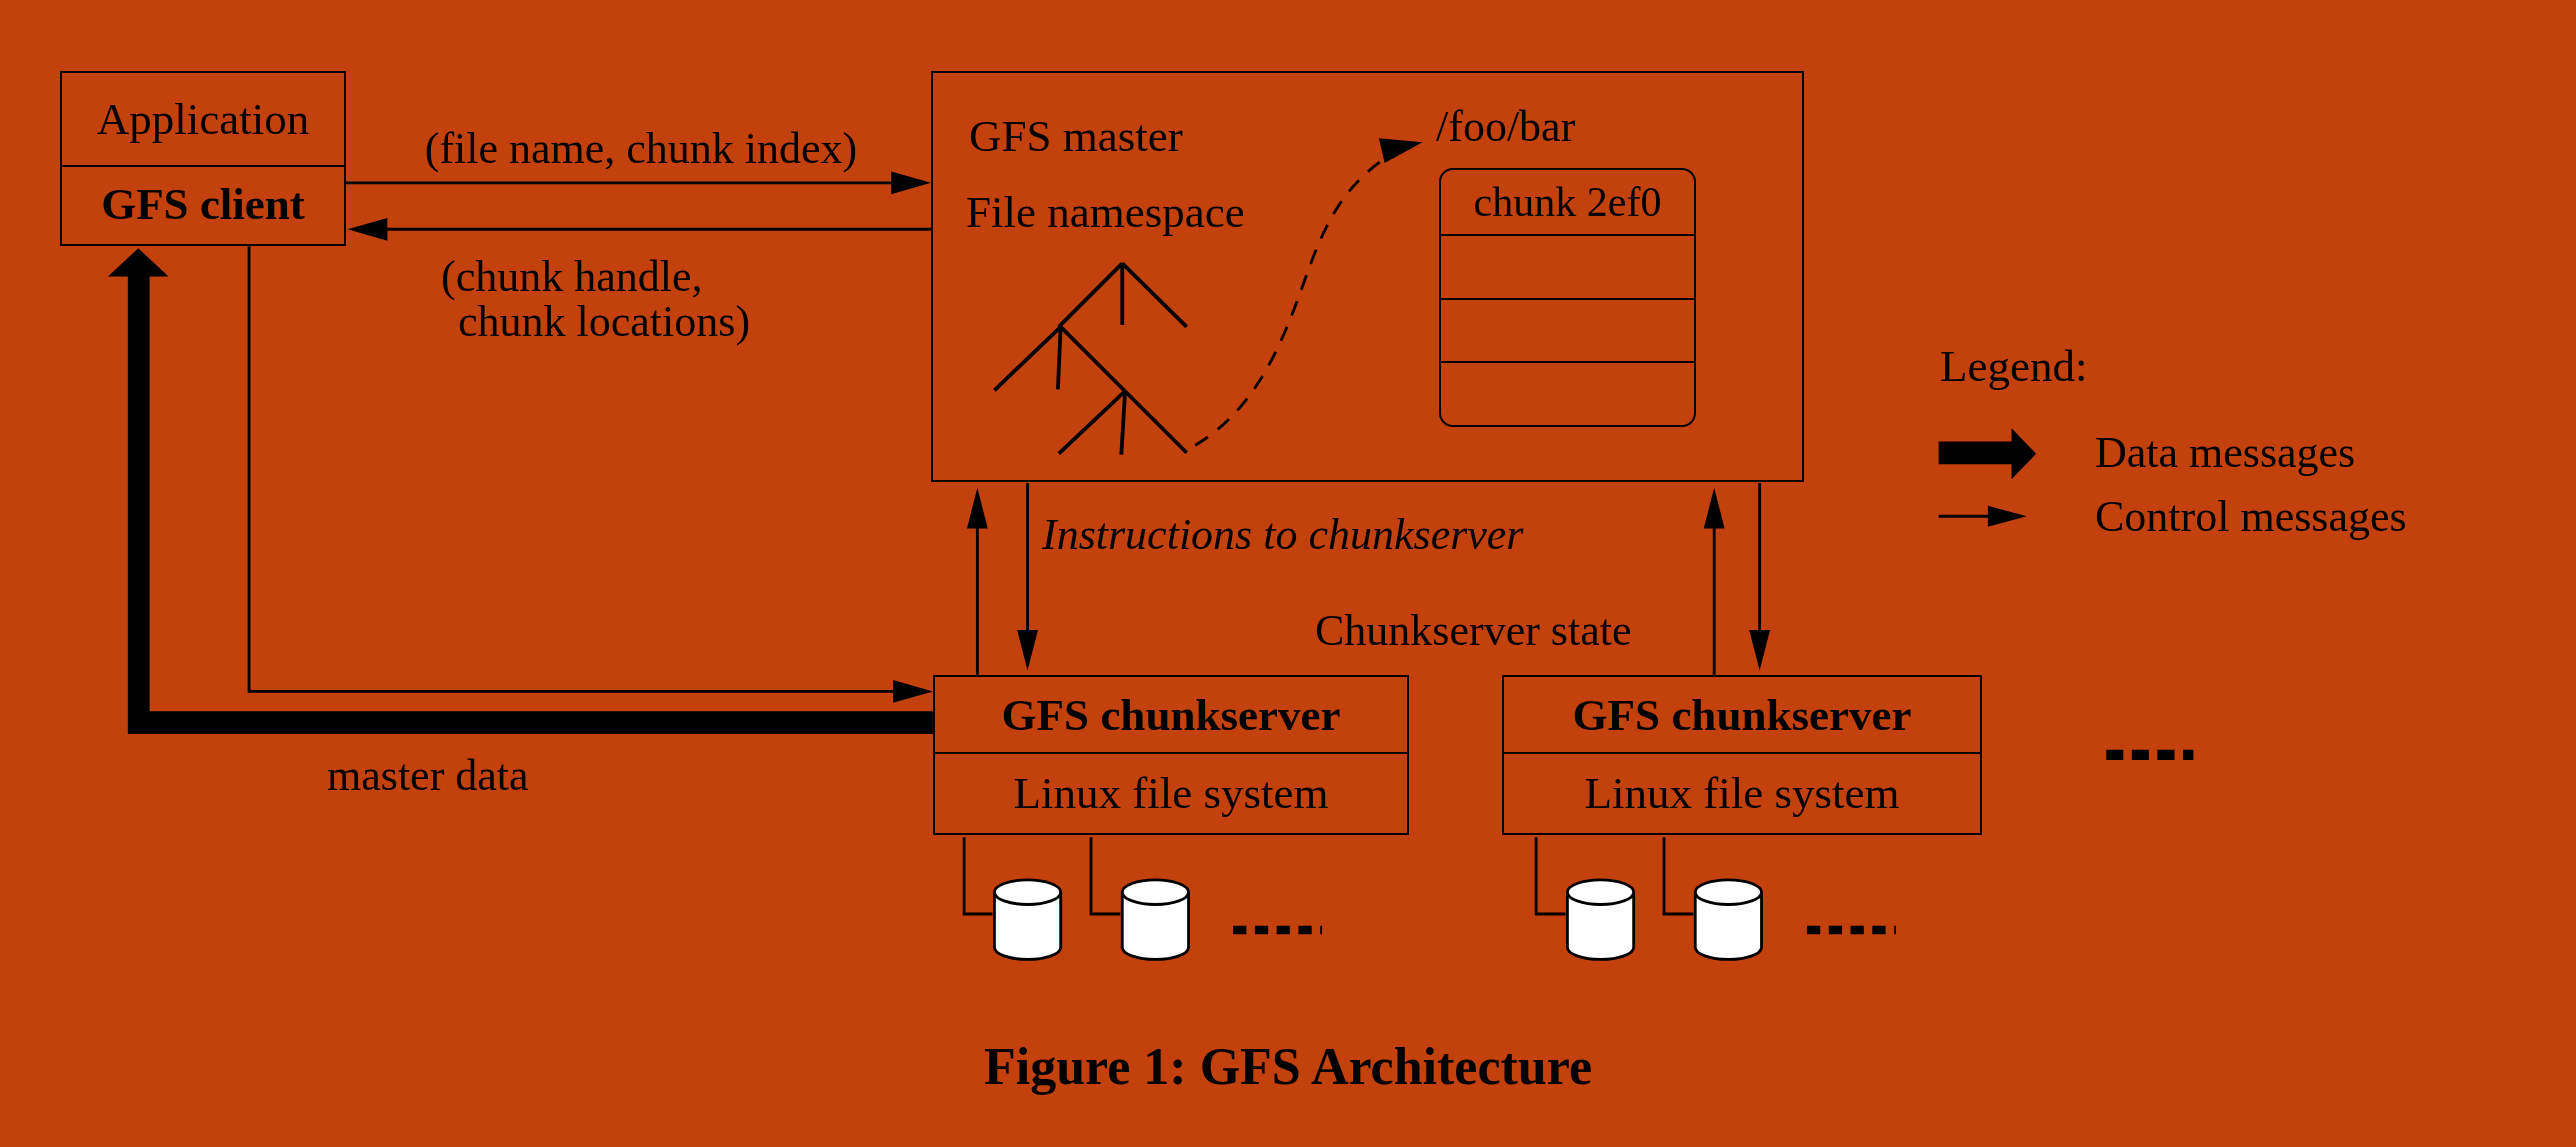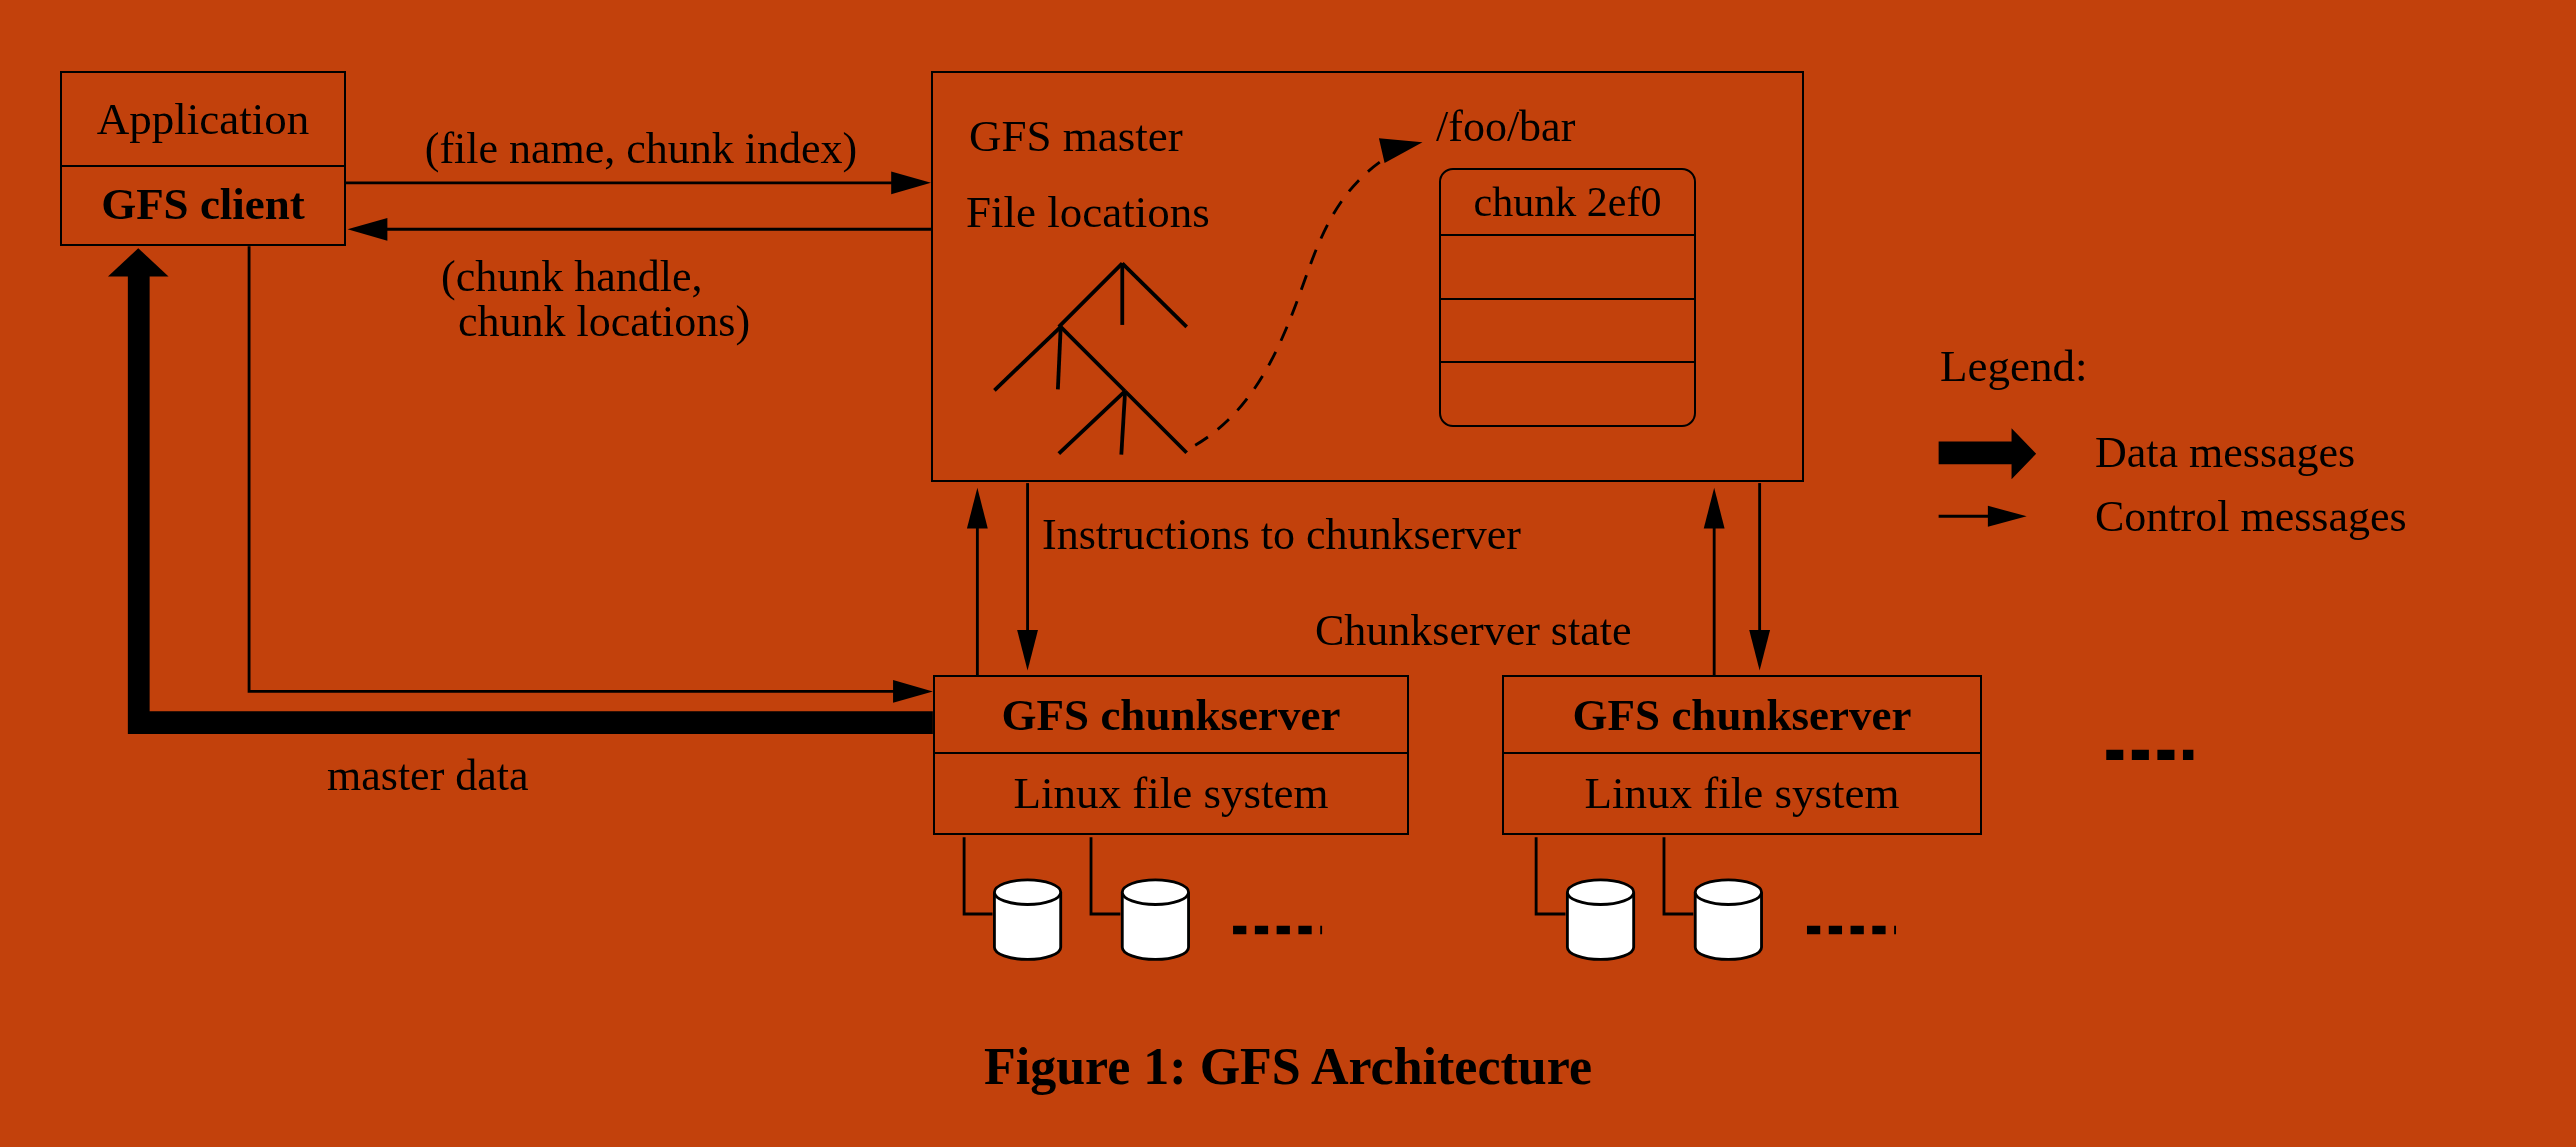--- a/index.html
+++ b/index.html
@@ -143,21 +143,21 @@
     <div class="cell cell-top">
       <span>Application</span>
     </div>
     <div class="cell cell-bot">
       <span>GFS client</span>
     </div>
   </div>
 
   <div class="box master-box">
     <div class="lbl b t48" style="left:36px; top:38px;">GFS master</div>
-    <div class="lbl t48" style="left:33px; top:114px;">File locations</div>
+    <div class="lbl t48" style="left:33px; top:114px;">File namespace</div>
   </div>
 
   <div class="lbl" style="left:1436px; top:102px;">/foo/bar</div>
 
   <div class="box chunk-table">
     <div class="row">chunk 2ef0</div>
     <div class="row"></div>
     <div class="row"></div>
     <div class="row"></div>
   </div>
@@ -169,21 +169,21 @@
 
   <div class="box cs-box cs2">
     <div class="cell cell-top">GFS chunkserver</div>
     <div class="cell cell-bot">Linux file system</div>
   </div>
 
   <div class="lbl center" style="left:641px; top:124px;">(file name, chunk index)</div>
   <div class="lbl" style="left:441px; top:252px;">(chunk handle,</div>
   <div class="lbl" style="left:458px; top:297px;">chunk locations)</div>
   <div class="lbl" style="left:327px; top:751px;">master data</div>
-  <div class="lbl" style="left:1042px; top:510px;">Instructions to chunkserver</div>
+  <div class="lbl" style="left:1042px; top:510px;font-style:italic;">Instructions to chunkserver</div>
   <div class="lbl" style="left:1315px; top:606px;">Chunkserver state</div>
 
   <div class="lbl t48" style="left:1940px; top:341px;">Legend:</div>
   <div class="lbl" style="left:2095px; top:428px;">Data messages</div>
   <div class="lbl" style="left:2095px; top:492px;">Control messages</div>
 
   <div class="caption">Figure 1: GFS Architecture</div>
 
 </div>
 

